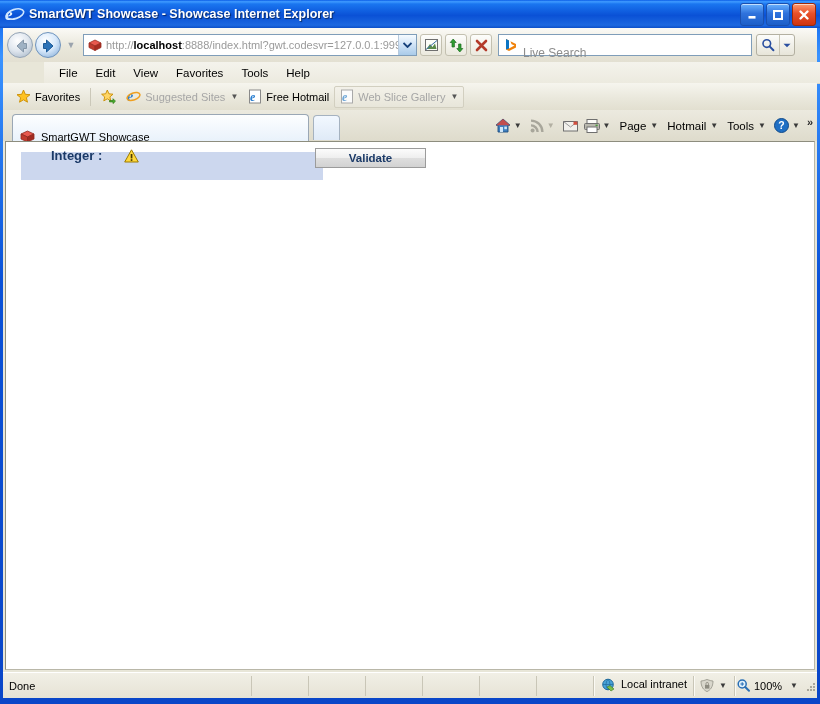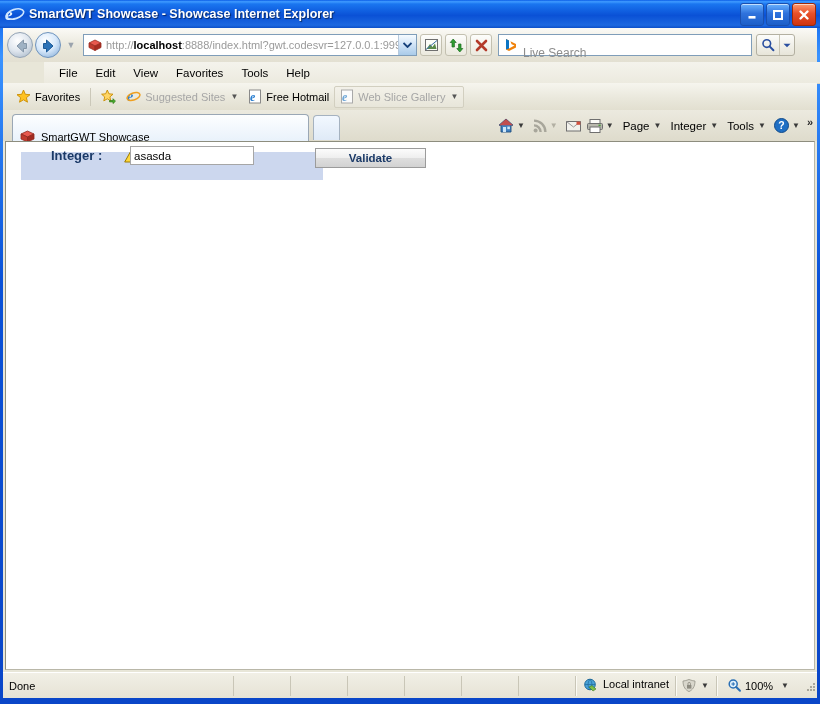--- a/index.html
+++ b/index.html
@@ -165,21 +165,21 @@
     position:absolute;left:3px;top:672px;width:814px;height:26px;
     background:linear-gradient(to bottom,#f1efe6,#e6e3d5);
     border-top:1px solid #ffffff;
     display:flex;align-items:center;box-sizing:border-box;
   }
   #status-text{margin-left:6px;font-size:11px;color:#000;flex:none;}
   .sdiv{width:1px;height:20px;background:#c9c6b7;border-right:1px solid #fbfaf4;flex:none;}
   #zone{display:flex;align-items:flex-start;padding:0 6px;flex:none;}
   #zone .zlbl{margin-left:5px;font-size:11px;color:#000;}
   #protmode{display:flex;align-items:center;padding:0 4px;flex:none;}
-  #zoomwrap{display:flex;align-items:center;padding:0 9px;flex:none;}
+  #zoomwrap{display:flex;align-items:center;padding:0 0;flex:none;}
   #zoom-level{font-size:11px;color:#000;margin-left:3px;}
   #grip{width:14px;height:14px;position:relative;flex:none;margin-left:2px;}
   .spacer{flex:1;}
   .cellbox{width:56px;height:20px;flex:none;border-left:1px solid #c9c6b7;}
 </style>
 </head>
 <body>
 
 <div id="window">
 
@@ -382,21 +382,21 @@
           <rect x="4" y="9" width="10" height="5.5" fill="#fff" stroke="#6f6f6f"></rect>
           <rect x="12.5" y="6.6" width="2.2" height="1.5" fill="#4c9a3f"></rect>
         </svg>
         <span class="cmdcaret">▼</span>
       </div>
       <div class="cmd">
         <span class="clbl">Page</span>
         <span class="cmdcaret">▼</span>
       </div>
       <div class="cmd">
-        <span class="clbl">Integer</span>
+        <span class="clbl">Hotmail</span>
         <span class="cmdcaret">▼</span>
       </div>
       <div class="cmd">
         <span class="clbl">Tools</span>
         <span class="cmdcaret">▼</span>
       </div>
       <div class="cmd">
         <svg width="17" height="17" viewBox="0 0 17 17">
           <circle cx="8.5" cy="8.5" r="7" fill="#1f6fc4" stroke="#114a8a"></circle>
           <text x="8.5" y="12.4" text-anchor="middle" font-family="Liberation Sans, sans-serif" font-size="10.5" font-weight="bold" fill="#fff">?</text>
@@ -414,21 +414,20 @@
         <div id="form-label">Integer :</div>
 
         <div id="warn-icon">
           <svg width="15" height="14" viewBox="0 0 15 14">
             <polygon points="7.5,0.8 14.3,13 0.7,13" fill="#ffd83b" stroke="#9b7a00" stroke-width="1"></polygon>
             <rect x="6.7" y="5" width="1.7" height="4.4" fill="#4a3b00"></rect>
             <rect x="6.7" y="10.2" width="1.7" height="1.7" fill="#4a3b00"></rect>
           </svg>
         </div>
 
-        <input id="int-input" type="text" value="asasda" style="">
 
         <button id="validate-btn">Validate</button>
 
       </div>
     </div>
 
   </div>
 
   <div id="statusbar">
     <span id="status-text">Done</span>

